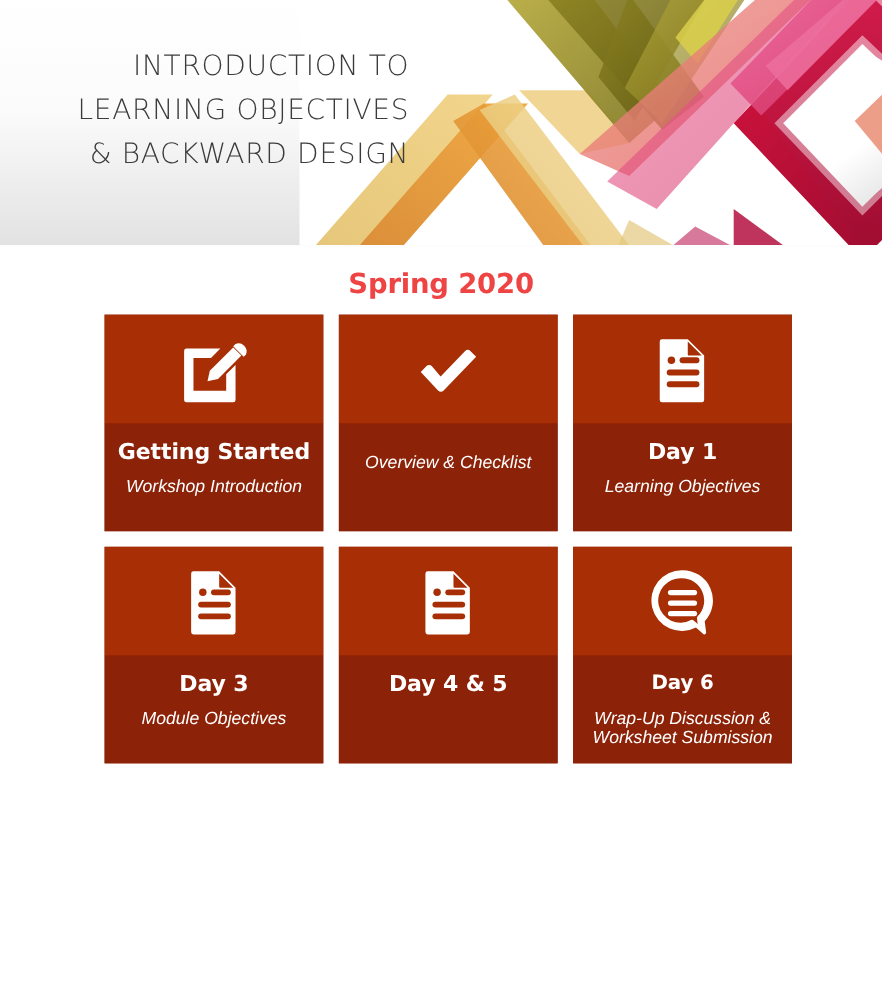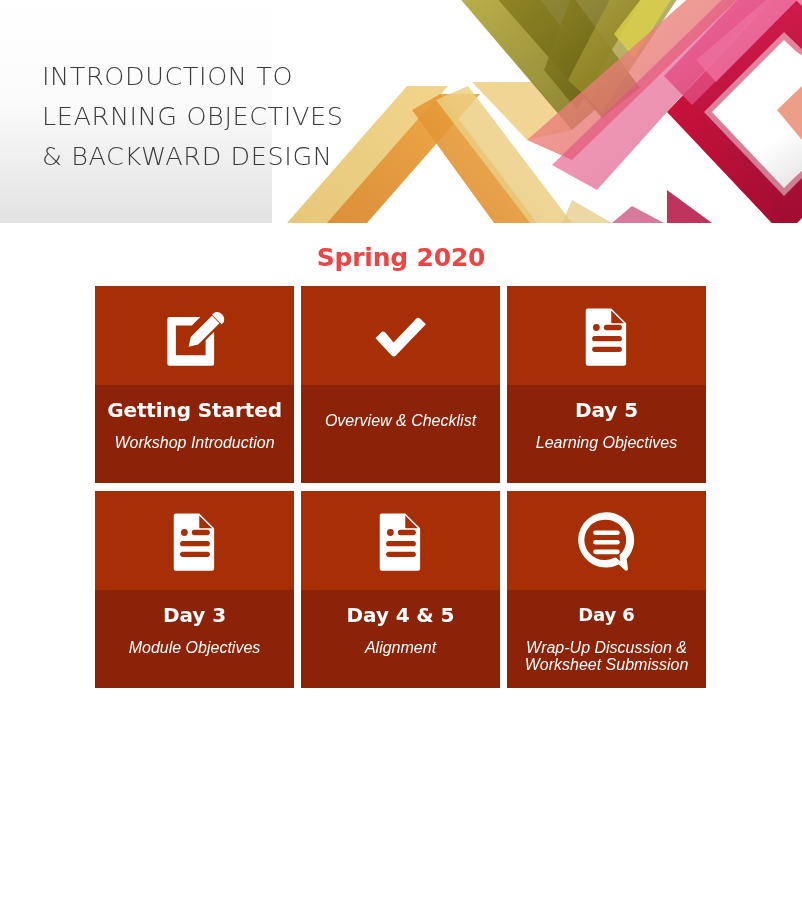--- a/index.html
+++ b/index.html
@@ -31,29 +31,29 @@
     width: 530px;
     height: 223px;
     overflow: hidden;
   }
   .banner-art svg {
     display: block;
   }
   .banner-title {
     position: absolute;
     left: 42px;
-    top: 56px;
+    top: 40px;
     width: 330px;
     font-family: "DejaVu Sans", sans-serif;
     font-weight: 300;
     font-size: 25.5px;
     line-height: 40px;
     letter-spacing: 0.6px;
     color: #3b3b3b;
-    text-align: left;
+    text-align: right;
     white-space: pre-line;
   }
 
   
   .page-body {
     position: relative;
     width: 802px;
     background: #ffffff;
   }
   .term-heading {
@@ -70,20 +70,21 @@
   
   .card-grid {
     width: 612px;
     margin: 0 auto;
     margin-top: 14px;
     display: grid;
     grid-template-columns: repeat(3, 199px);
     grid-auto-rows: 197px;
     column-gap: 7px;
     row-gap: 8px;
+    gap: 14px;
   }
   .card {
     position: relative;
     display: flex;
     flex-direction: column;
     overflow: hidden;
     background: #8c2207;
     cursor: pointer;
   }
   .card-icon-area {
@@ -255,21 +256,21 @@
         <svg viewBox="0 0 64 64">
           <path d="M14 6 h22 l14 14 v38 a2 2 0 0 1-2 2 H14 a2 2 0 0 1-2-2 V8 a2 2 0 0 1 2-2 z
                    M36 8 v11 a1 1 0 0 0 1 1 h11 z" fill-rule="evenodd"></path>
           <circle cx="22" cy="24" r="3.2" fill="#a82e05"></circle>
           <rect x="29" y="21.5" width="17" height="5" rx="2.5" fill="#a82e05"></rect>
           <rect x="18" y="32" width="28" height="5" rx="2.5" fill="#a82e05"></rect>
           <rect x="18" y="42" width="28" height="5" rx="2.5" fill="#a82e05"></rect>
         </svg>
       </div>
       <div class="card-label-area">
-        <div class="card-title">Day 5</div>
+        <div class="card-title">Day 1</div>
         <div class="card-sub">Learning Objectives</div>
       </div>
     </div>
 
 
     <div class="card">
       <div class="card-icon-area">
         <svg viewBox="0 0 64 64">
           <path d="M14 6 h22 l14 14 v38 a2 2 0 0 1-2 2 H14 a2 2 0 0 1-2-2 V8 a2 2 0 0 1 2-2 z
                    M36 8 v11 a1 1 0 0 0 1 1 h11 z" fill-rule="evenodd"></path>
@@ -291,21 +292,20 @@
           <path d="M14 6 h22 l14 14 v38 a2 2 0 0 1-2 2 H14 a2 2 0 0 1-2-2 V8 a2 2 0 0 1 2-2 z
                    M36 8 v11 a1 1 0 0 0 1 1 h11 z" fill-rule="evenodd"></path>
           <circle cx="22" cy="24" r="3.2" fill="#a82e05"></circle>
           <rect x="29" y="21.5" width="17" height="5" rx="2.5" fill="#a82e05"></rect>
           <rect x="18" y="32" width="28" height="5" rx="2.5" fill="#a82e05"></rect>
           <rect x="18" y="42" width="28" height="5" rx="2.5" fill="#a82e05"></rect>
         </svg>
       </div>
       <div class="card-label-area">
         <div class="card-title">Day 4 &amp; 5</div>
-        <div class="card-sub">Alignment</div>
       </div>
     </div>
 
     <div class="card card--tall">
       <div class="card-icon-area">
         <svg viewBox="0 0 64 64">
           <path d="M31 5 a26 26 0 1 0 12 49 l6 5.5 a1.6 1.6 0 0 0 2.7-1.3 l-1.2-9.4 A26 26 0 0 0 31 5 z
                    m0 7 a19 19 0 0 1 13.6 32.3 2.6 2.6 0 0 0-.7 2.2 l0.6 4.6 -3.2-2.9 a2.6 2.6 0 0 0-2.6-.5 A19 19 0 1 1 31 12 z" fill-rule="evenodd"></path>
           <rect x="19" y="22" width="25" height="4.4" rx="2.2"></rect>
           <rect x="19" y="31" width="25" height="4.4" rx="2.2"></rect>

